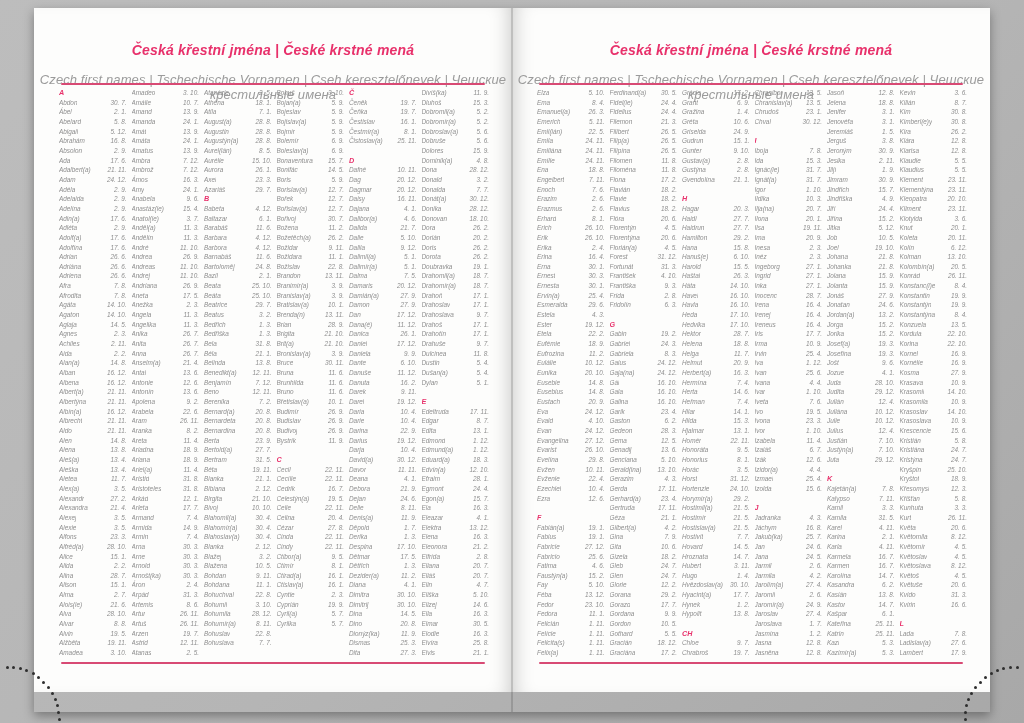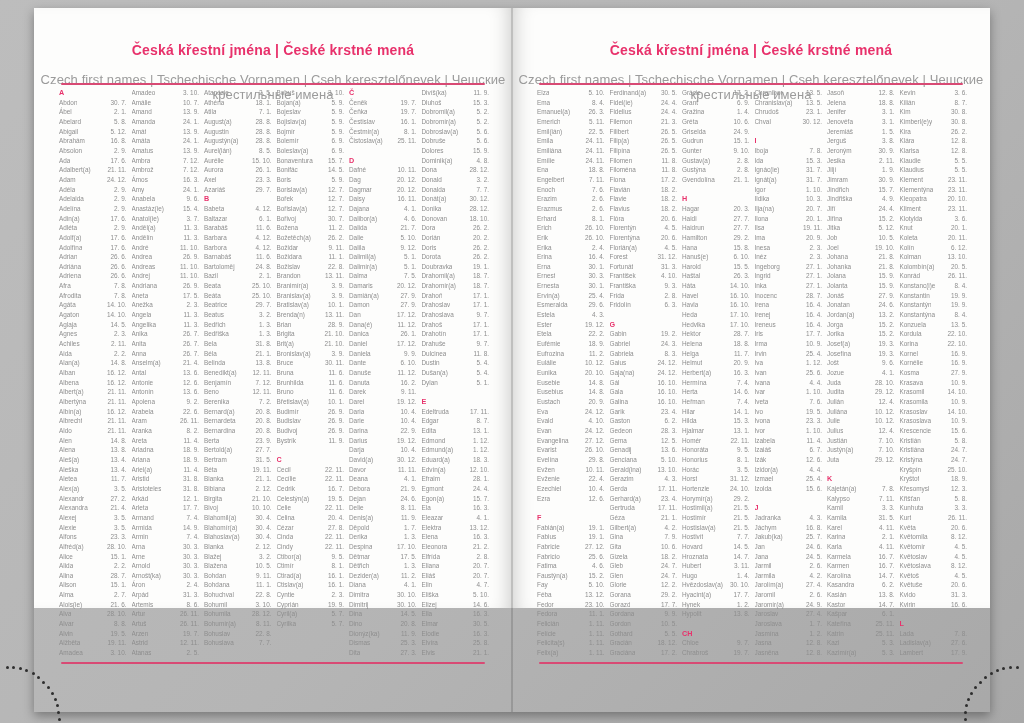--- a/index.html
+++ b/index.html
@@ -3,21 +3,21 @@
 <meta charset="utf-8">
 <style>
   html,body{margin:0;padding:0;}
   body{
     width:1024px;height:723px;position:relative;overflow:hidden;
     background:linear-gradient(135deg,#bdbdbd 0%,#b5b5b5 55%,#a8a8a8 100%);
     font-family:"Liberation Sans",sans-serif;
   }
   .spread{position:absolute;left:34px;top:8px;width:956px;height:704px;display:flex;
     box-shadow:0 4px 10px rgba(0,0,0,.35);}
-  .page{width:478px;height:600px;background:#fdfdfc;position:relative;}
+  .page{width:478px;height:684px;background:#fdfdfc;position:relative;font-style:italic;}
   .page.left{box-shadow:inset -16px 0 20px -14px rgba(0,0,0,.22);}
   .page.right{box-shadow:inset 16px 0 20px -14px rgba(0,0,0,.22);}
   .gutter{position:absolute;left:477px;top:0;width:2px;height:704px;
     background:linear-gradient(to right,rgba(0,0,0,.10),rgba(0,0,0,.18),rgba(0,0,0,.10));}
   .hdr{position:absolute;top:34px;left:0;right:0;text-align:center;}
   .title{color:#e8316b;font-size:14px;font-weight:bold;letter-spacing:.2px;}
   .subtitle{margin-top:14px;color:#9b9b9b;font-size:13px;letter-spacing:.1px;}
   .rule{position:absolute;left:27px;right:27px;height:2px;background:#d84a74;border-radius:1px;}
   .rule.top{top:75px;}
   .rule.bottom{top:654px;}

